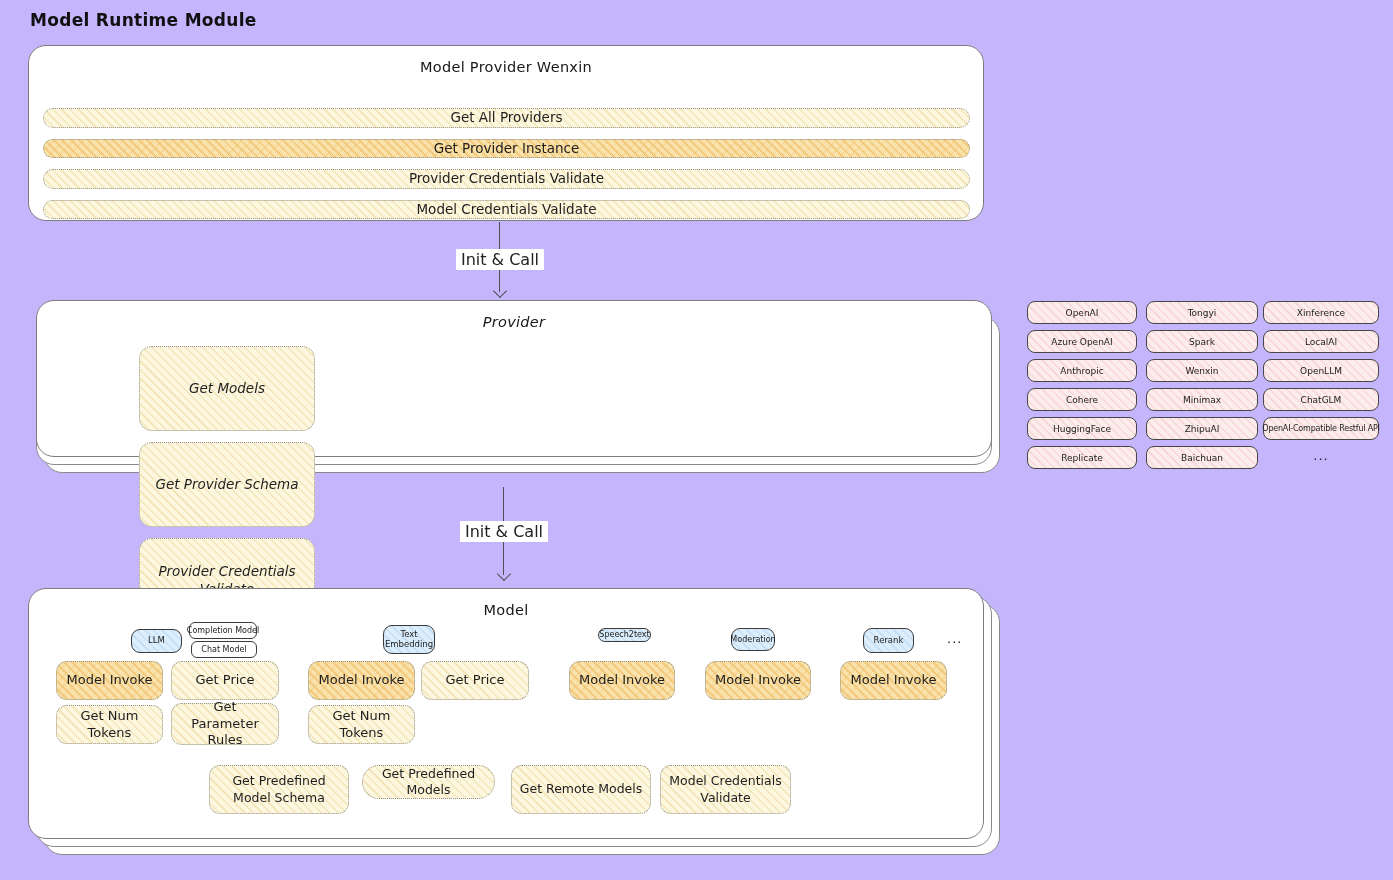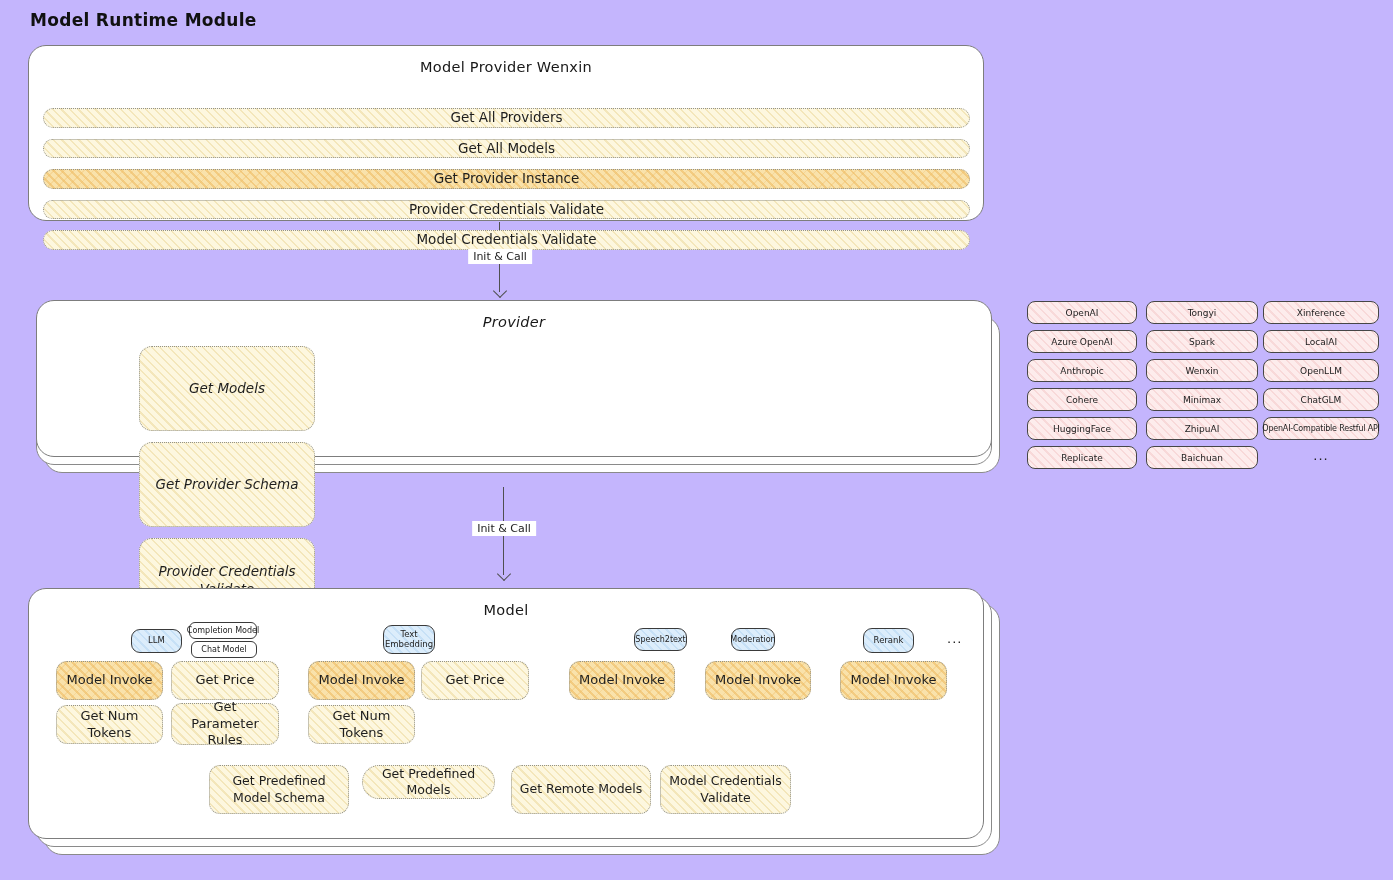--- a/index.html
+++ b/index.html
@@ -45,21 +45,21 @@
   .btnrow.grow .sketchbtn{flex:1;}
   
   .varrow{position:absolute;width:0;border-left:1.5px solid #4f4f4f;z-index:2;}
   .arrowhead{
     position:absolute;width:9px;height:9px;
     border-left:1.5px solid #4f4f4f;border-bottom:1.5px solid #4f4f4f;
     transform:rotate(-45deg);z-index:2;
   }
   .arrow-label{
     position:absolute;transform:translateX(-50%);background:#fff;
-    font-size:11px;padding:1px 5px;color:#222;z-index:4;white-space:nowrap;
+    font-size:16px;padding:1px 5px;color:#222;z-index:4;white-space:nowrap;
   }
   
   .chipcol{position:absolute;display:flex;flex-direction:column;gap:6px;}
   .chip{
     box-sizing:border-box;height:23px;border:1.3px solid #464646;border-radius:8px;
     display:flex;align-items:center;justify-content:center;font-size:9px;
     background-color:#fdecec;
     background-image:repeating-linear-gradient(45deg,rgba(243,198,198,.5) 0 1.5px,transparent 1.5px 6px);
     white-space:nowrap;color:#222;
   }
@@ -84,21 +84,20 @@
 <body>
 
 <div class="canvas">
 
   <div class="page-title">Model Runtime Module</div>
 
   <section class="panel" style="left:28px;top:45px;width:956px;height:176px;">
     <div class="panel-title">Model Provider Wenxin</div>
     <div class="btnrow grow" style="left:14px;right:13px;top:62px;">
       <div class="sketchbtn yellow">Get All Providers</div>
-      <div class="sketchbtn yellow">Get All Models</div>
       <div class="sketchbtn orange">Get Provider Instance</div>
       <div class="sketchbtn yellow">Provider Credentials Validate</div>
       <div class="sketchbtn yellow">Model Credentials Validate</div>
     </div>
   </section>
 
   <div class="varrow" style="left:499px;top:222px;height:70px;"></div>
   <div class="arrowhead" style="left:495px;top:286px;"></div>
   <div class="arrow-label" style="left:500px;top:249px;">Init &amp; Call</div>
 
@@ -144,21 +143,21 @@
 
   <div class="stack-layer" style="left:44px;top:604px;width:956px;height:251px;z-index:0;"></div>
   <div class="stack-layer" style="left:36px;top:596px;width:956px;height:251px;z-index:1;"></div>
   <section class="panel" style="left:28px;top:588px;width:956px;height:251px;">
     <div class="panel-title">Model</div>
 
     <div class="bluepill" style="left:102px;top:40px;width:51px;height:24px;">LLM</div>
     <div class="whitepill" style="left:160px;top:33px;width:68px;height:17px;">Completion Model</div>
     <div class="whitepill" style="left:162px;top:52px;width:66px;height:17px;">Chat Model</div>
     <div class="bluepill" style="left:354px;top:36px;width:52px;height:29px;">Text Embedding</div>
-    <div class="bluepill" style="left:569px;top:39px;width:53px;height:23px;font-size:8px;margin-left:36px;">Speech2text</div>
+    <div class="bluepill" style="left:569px;top:39px;width:53px;height:14px;font-size:8px;">Speech2text</div>
     <div class="bluepill" style="left:702px;top:39px;width:44px;height:23px;font-size:8px;text-align:right;">Moderation</div>
     <div class="bluepill" style="left:834px;top:39px;width:51px;height:25px;">Rerank</div>
     <div class="more-dots" style="position:absolute;left:918px;top:42px;">...</div>
 
     <div class="sketchbtn orange modelbtn" style="left:27px;top:72px;width:107px;height:39px;">Model Invoke</div>
     <div class="sketchbtn yellow modelbtn" style="left:142px;top:72px;width:108px;height:39px;">Get Price</div>
     <div class="sketchbtn yellow modelbtn" style="left:27px;top:116px;width:107px;height:39px;">Get Num Tokens</div>
     <div class="sketchbtn yellow modelbtn" style="left:142px;top:114px;width:108px;height:42px;">Get Parameter Rules</div>
 
     <div class="sketchbtn orange modelbtn" style="left:279px;top:72px;width:107px;height:39px;">Model Invoke</div>

